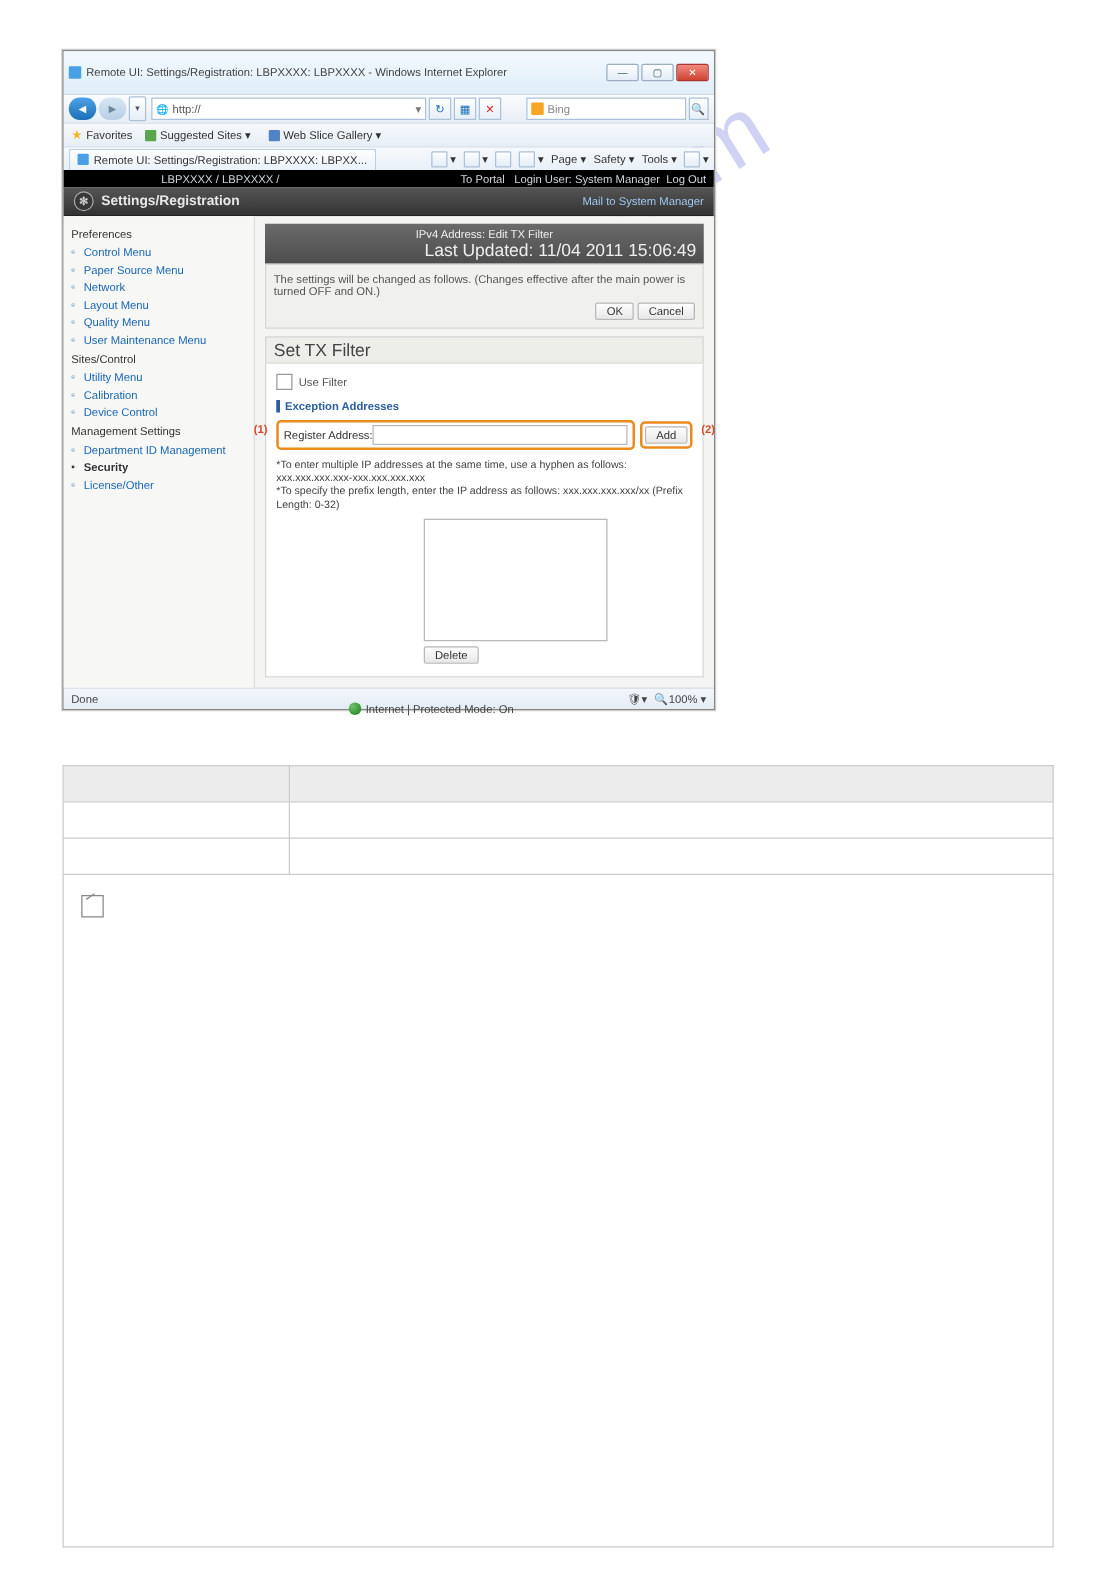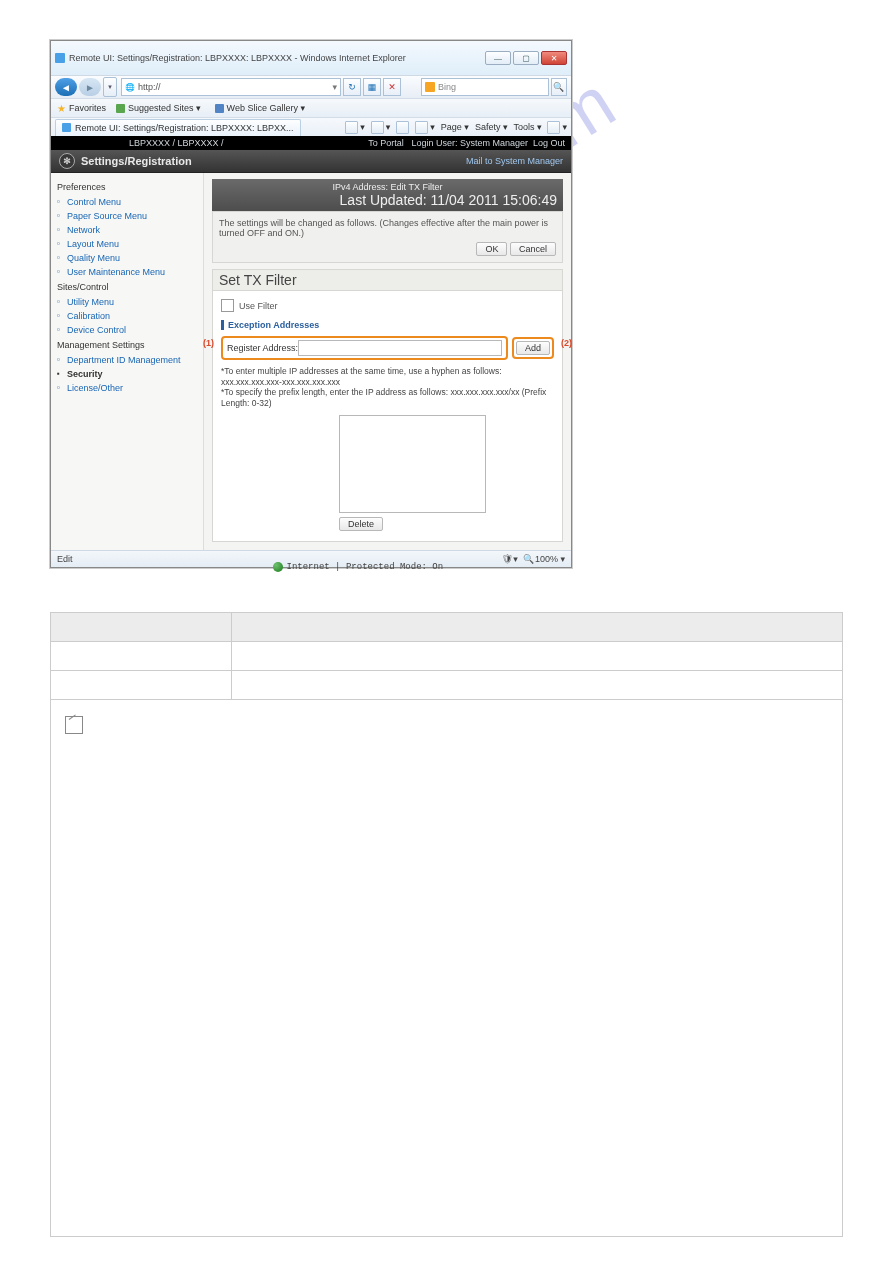--- a/index.html
+++ b/index.html
@@ -251,22 +251,22 @@
 
           <div class="listbox"></div>
           <div class="delwrap">
             <span class="btn">Delete</span>
           </div>
         </div>
       </div>
     </div>
 
     <div class="statusbar">
-      <span>Edit</span>
-      <span style="margin:16px auto 0 200px; display:flex; align-items:flex-start;font-family:Liberation Mono, monospace;">
+      <span>Done</span>
+      <span style="margin:16px auto 0 200px; display:flex; align-items:flex-start;">
         <span class="globe"></span>
         <span>Internet | Protected Mode: On</span>
       </span>
       <span class="right">
         <span>🛡▾</span>
         <span>🔍<span>100%</span> ▾</span>
       </span>
     </div>
   </div>
 

